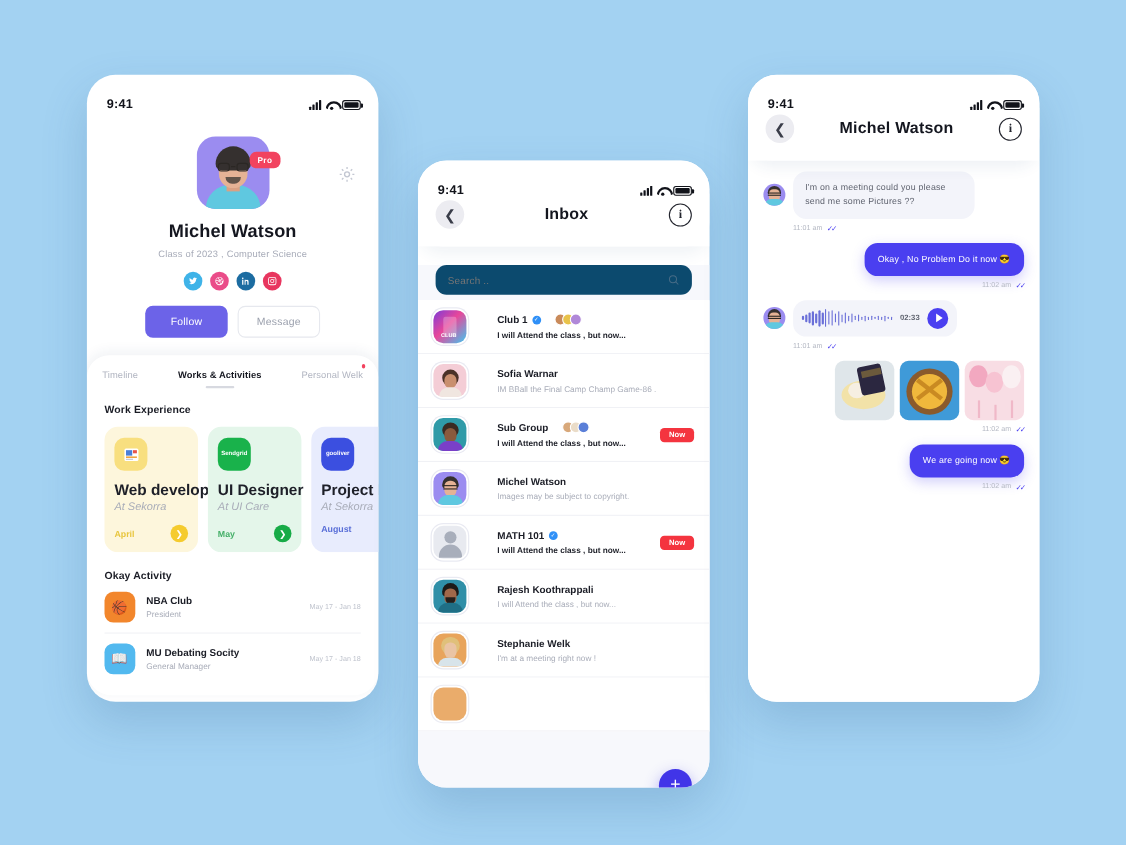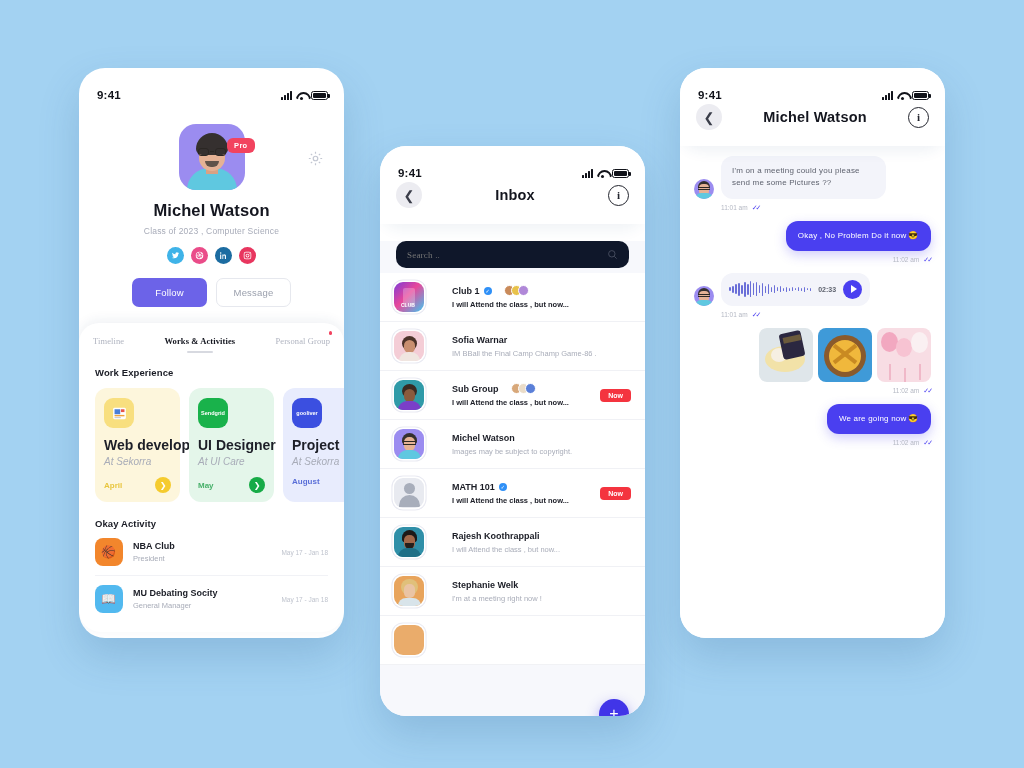--- a/index.html
+++ b/index.html
@@ -151,21 +151,20 @@
   }
 
   .prof-card {
     margin-top: 16px; background: #fff; border-radius: 20px 20px 22px 22px;
     box-shadow: 0 -3px 12px rgba(30,60,100,.07);
     padding: 0 0 10px 0; position: relative;
   }
   .tabs {
     display: flex; justify-content: space-between; padding: 13px 14px 0 14px;
     position: relative;
-    font-family: Liberation Serif, serif;
   }
   .tab {
     font-size: 8.5px; color: #b0b4c0; cursor: pointer; position: relative;
     padding-bottom: 7px; letter-spacing: .1px;
   }
   .tab.active { color: #14161f; font-weight: bold; }
   .tab.active::after {
     content: ""; position: absolute; left: 50%; transform: translateX(-50%);
     bottom: 0; width: 26px; height: 2px; background: #d7d9e0; border-radius: 2px;
   }
@@ -215,22 +214,22 @@
   .club-role { font-size: 7.5px; color: #a8acb8; margin-top: 3px; }
   .club-date { font-size: 6.5px; color: #bfc3cd; white-space: nowrap; }
 
   
   #phone-inbox .head-card {
     background: #fff; border-radius: 0 0 22px 22px;
     box-shadow: 0 6px 14px rgba(40,80,130,.07); position: relative; z-index: 3;
   }
   .inbox-body { background: #f7f8fc; height: 100%; position: relative; }
   .search-box {
-    margin: 17px 16px 0 16px; background: #0f172a; border-radius: 10px;
-    height: 27px; display: flex; align-items: center; padding: 0 11px; font-family: Liberation Serif, serif;
+    margin: 17px 16px 0 16px; background: #0c4a6e; border-radius: 10px;
+    height: 27px; display: flex; align-items: center; padding: 0 11px;
   }
   .search-box input {
     flex: 1; border: none; background: transparent; outline: none;
     font-size: 9px; color: #9aa0ae; font-family: inherit; letter-spacing: .2px;
   }
   .search-ico { width: 11px; height: 11px; opacity: .45; cursor: pointer; }
   .inbox-list { margin-top: 5px; background: #fff; }
   .inbox-row {
     display: flex; align-items: center; gap: 28px; padding: 9px 14px;
     border-bottom: 1px solid #f0f1f5; background: #fff; cursor: pointer;
@@ -271,21 +270,21 @@
     box-shadow: 0 5px 14px rgba(65,53,232,.42); cursor: pointer; z-index: 5;
   }
 
   
   #phone-chat .head-card {
     background: #fff; border-radius: 0 0 22px 22px;
     box-shadow: 0 5px 14px rgba(40,80,130,.08); position: relative; z-index: 3;
   }
   .chat-body { background: #fff; padding: 10px 14px 0 14px; position: relative; height: 100%; }
   .msg-group { margin-bottom: 9px; }
-  .msg-line { display: flex; align-items: flex-end; gap: 7px; }
+  .msg-line { display: flex; align-items: center; gap: 7px; }
   .msg-line.out { justify-content: flex-end; }
   .m-av { width: 20px; height: 20px; border-radius: 50%; overflow: hidden; flex-shrink: 0; position: relative; }
   .bubble-in {
     background: #f3f4fa; color: #5f636f; font-size: 8px; line-height: 1.55;
     padding: 9px 11px; border-radius: 12px; max-width: 165px; letter-spacing: .2px;
   }
   .bubble-out {
     background: #4a3ff0; color: #fff; font-size: 8px; line-height: 1.5;
     padding: 9px 12px; border-radius: 12px; max-width: 165px; letter-spacing: .2px;
     box-shadow: 0 4px 12px rgba(74,63,240,.26);
@@ -397,21 +396,21 @@
         <button class="btn-follow">Follow</button>
         <button class="btn-message">Message</button>
       </div>
     </div>
 
     <div class="prof-card">
       <div class="tabs">
         <div class="tab">Timeline</div>
         <div class="tab active">Works &amp; Activities</div>
         <div class="tab">
-          <span>Personal Group</span>
+          <span>Personal Welk</span>
           <span class="dot"></span>
         </div>
       </div>
 
       <div class="sec-title">Work Experience</div>
 
       <div class="work-row">
         <div class="work-card" style="background:#fdf6dc">
           <div class="wc-logo" style="background:#f8df7f">
             <svg viewBox="0 0 24 24" width="17" height="17">

